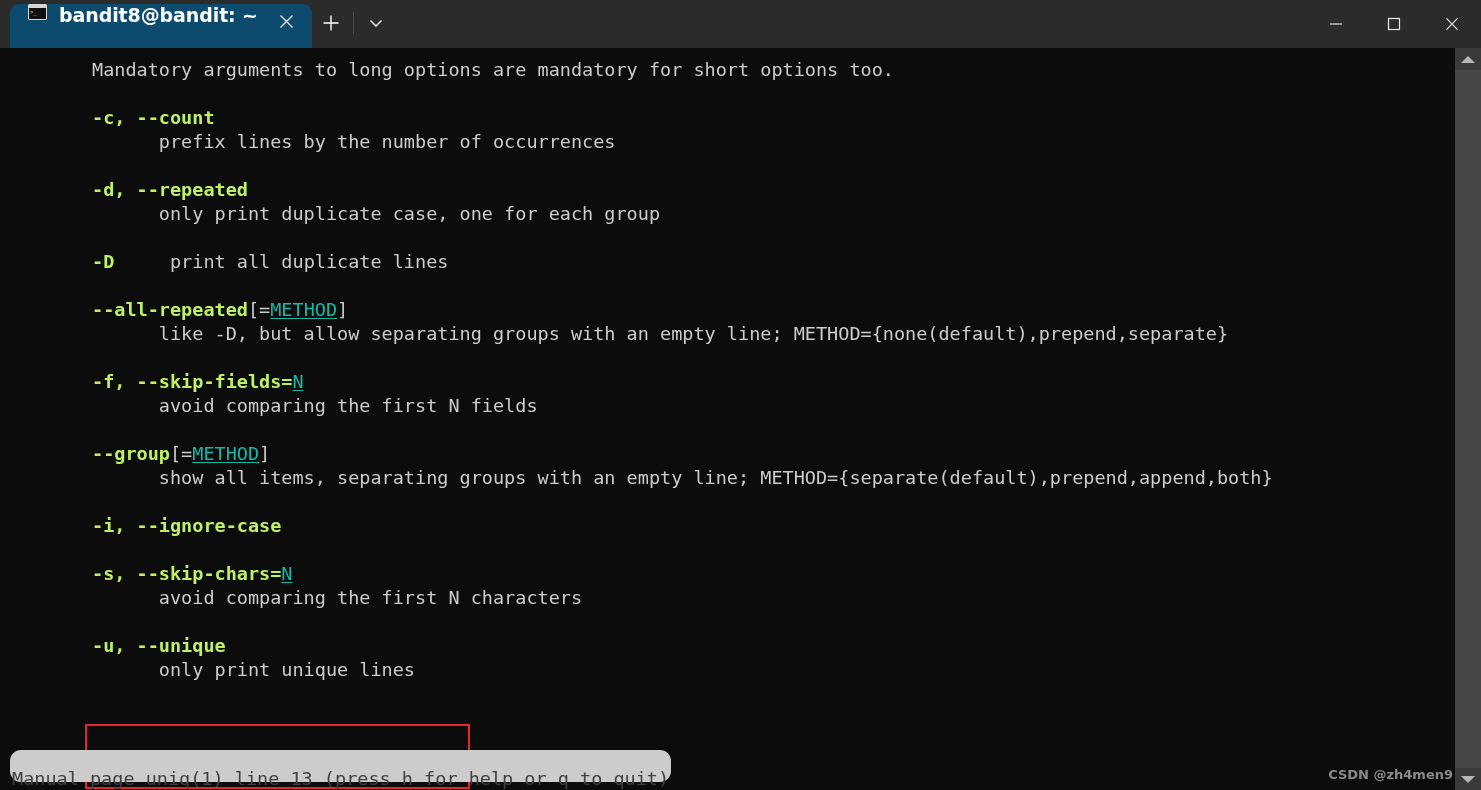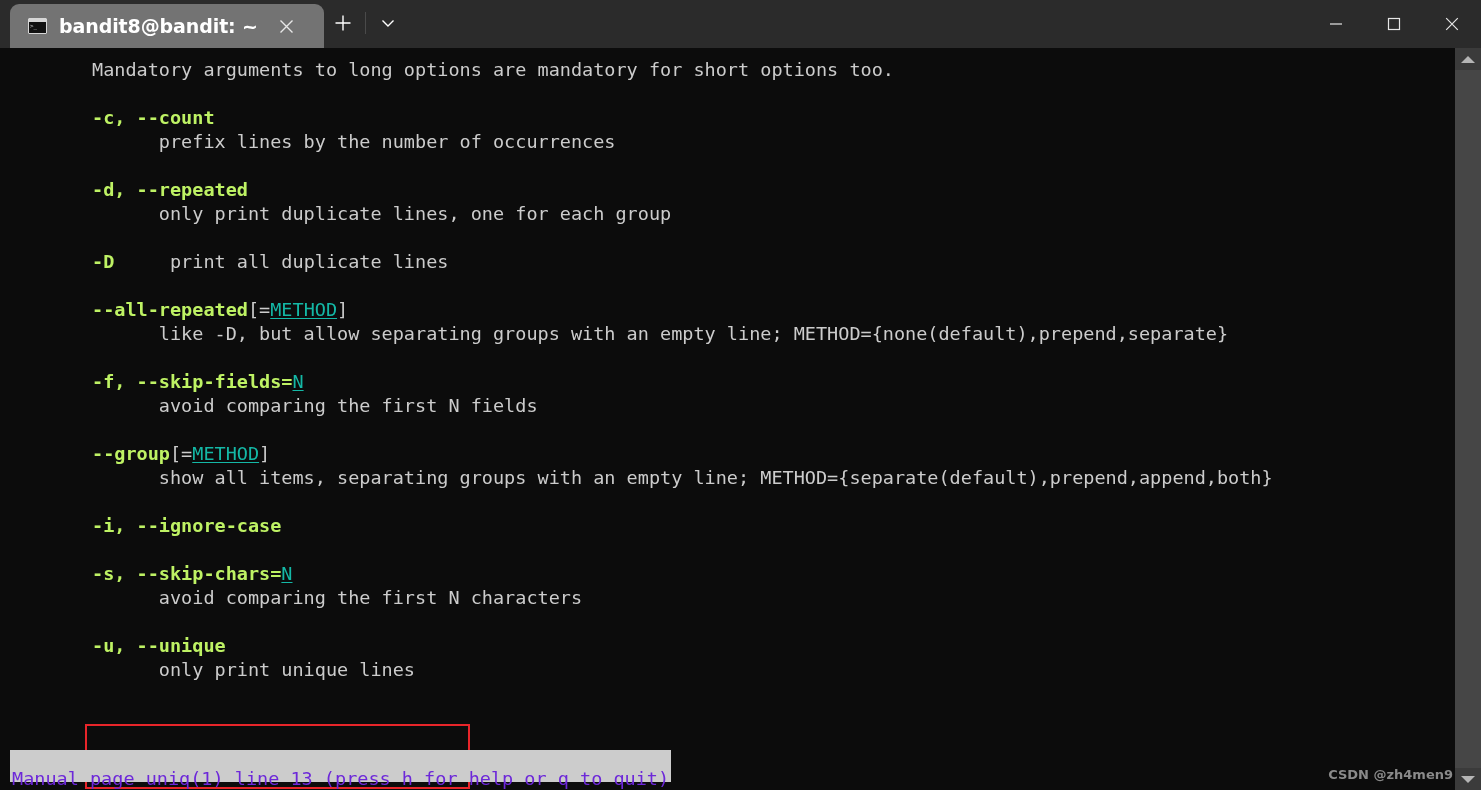--- a/index.html
+++ b/index.html
@@ -35,25 +35,24 @@
     display: flex;
     align-items: flex-end;
     height: 48px;
     padding-left: 10px;
   }
 
   .tab {
     position: relative;
     height: 44px;
     min-width: 290px;
-    background: #737373;
+    background: #0c4a6e;
     border-radius: 9px 9px 0 0;
     display: flex;
-    align-items: center;
-    padding: 0 20px 0 18px;
+    padding: 0 8px 0 18px;
     gap: 12px;
   }
 
   .tab-icon {
     width: 19px;
     height: 16px;
     flex: 0 0 auto;
     position: relative;
     border: 1.5px solid #d6d6d6;
     border-radius: 1px;
@@ -180,25 +179,26 @@
   }
 
   
   .statusbar {
     position: absolute;
     left: 10px;
     bottom: 8px;
     height: 26px;
     line-height: 26px;
     background: #cccccc;
-    color: #6d28d9;
+    color: #404040;
     font-family: "DejaVu Sans Mono", monospace;
     font-size: 18.5px;
     white-space: pre;
     padding: 16px 2px;
+    border-radius: 11px;
   }
 
   .watermark {
     position: absolute;
     right: 28px;
     bottom: 8px;
     color: #8a8a8a;
     font-family: "DejaVu Sans", sans-serif;
     font-size: 13px;
     white-space: nowrap;
@@ -295,21 +295,21 @@
 
   <div class="terminal">
 
     <div class="screen" id="screen">
         <div class="line"><span>Mandatory arguments to long options are mandatory for short options too.</span></div>
         <div class="line blank"> </div>
         <div class="line"><span class="b">-c, --count</span></div>
         <div class="line"><span>      prefix lines by the number of occurrences</span></div>
         <div class="line blank"> </div>
         <div class="line"><span class="b">-d, --repeated</span></div>
-        <div class="line"><span>      only print duplicate lines, one for each group</span></div>
+        <div class="line"><span>      only print duplicate case, one for each group</span></div>
         <div class="line blank"> </div>
         <div class="line"><span class="b">-D</span><span>     print all duplicate lines</span></div>
         <div class="line blank"> </div>
         <div class="line"><span class="b">--all-repeated</span><span>[=</span><span class="u">METHOD</span><span>]</span></div>
         <div class="line"><span>      like -D, but allow separating groups with an empty line; METHOD={none(default),prepend,separate}</span></div>
         <div class="line blank"> </div>
         <div class="line"><span class="b">-f, --skip-fields=</span><span class="u">N</span></div>
         <div class="line"><span>      avoid comparing the first N fields</span></div>
         <div class="line blank"> </div>
         <div class="line"><span class="b">--group</span><span>[=</span><span class="u">METHOD</span><span>]</span></div>

